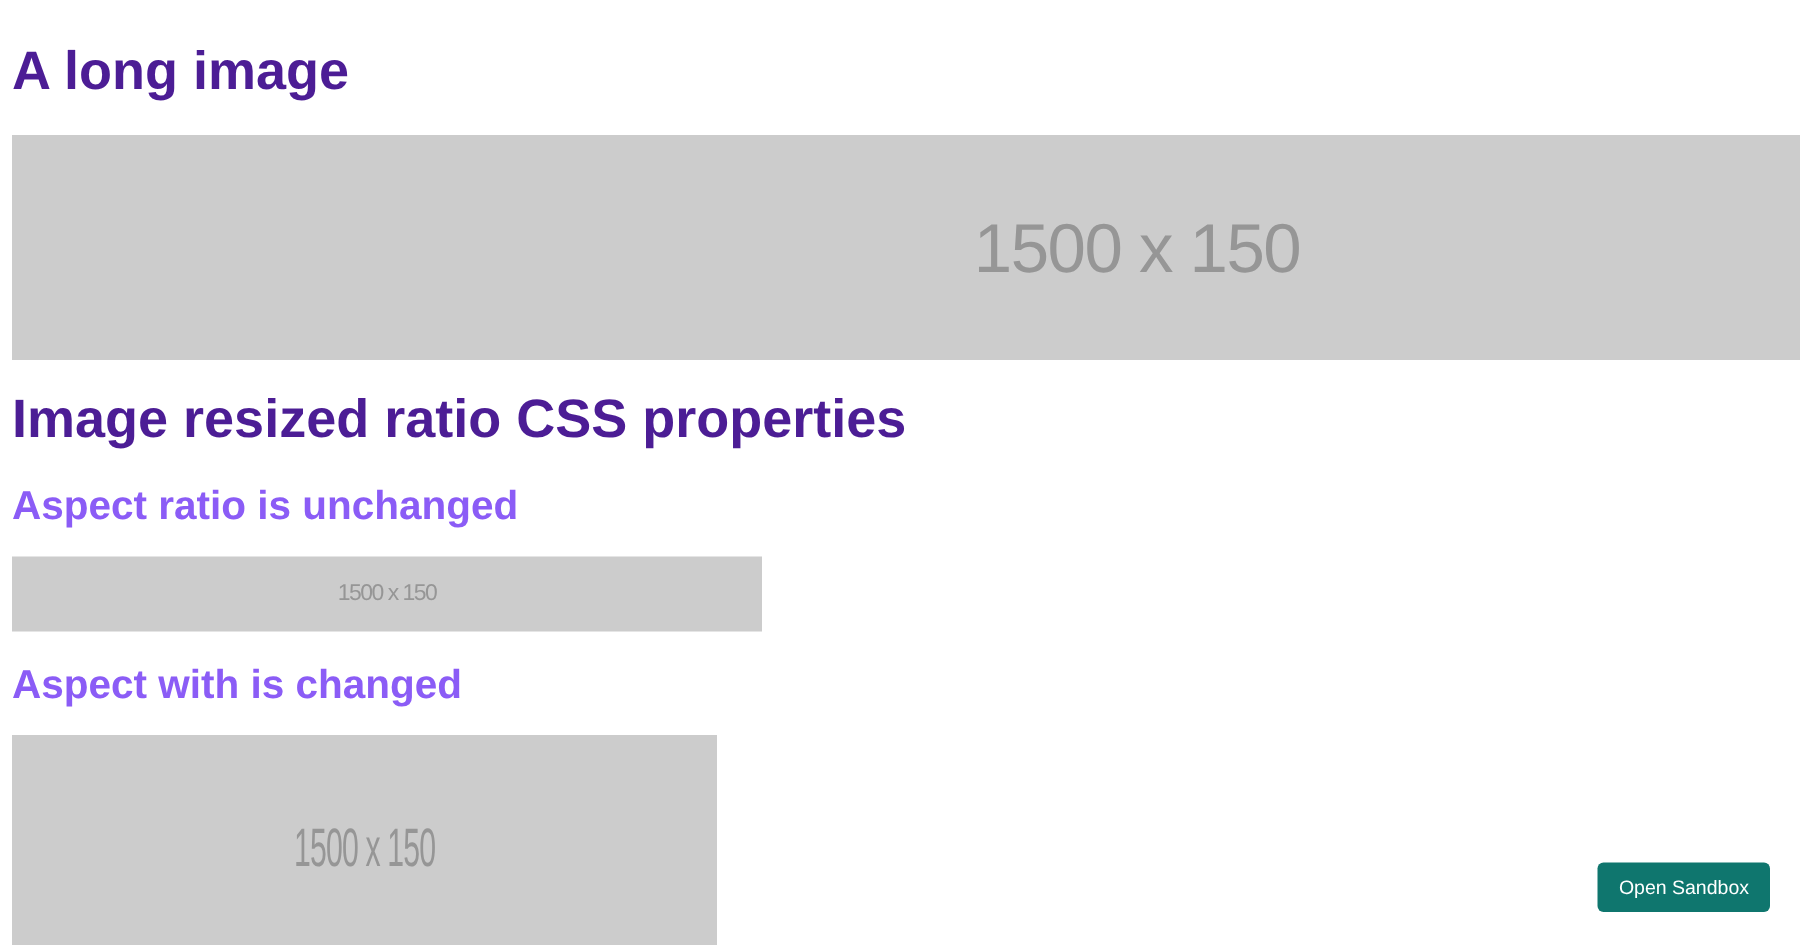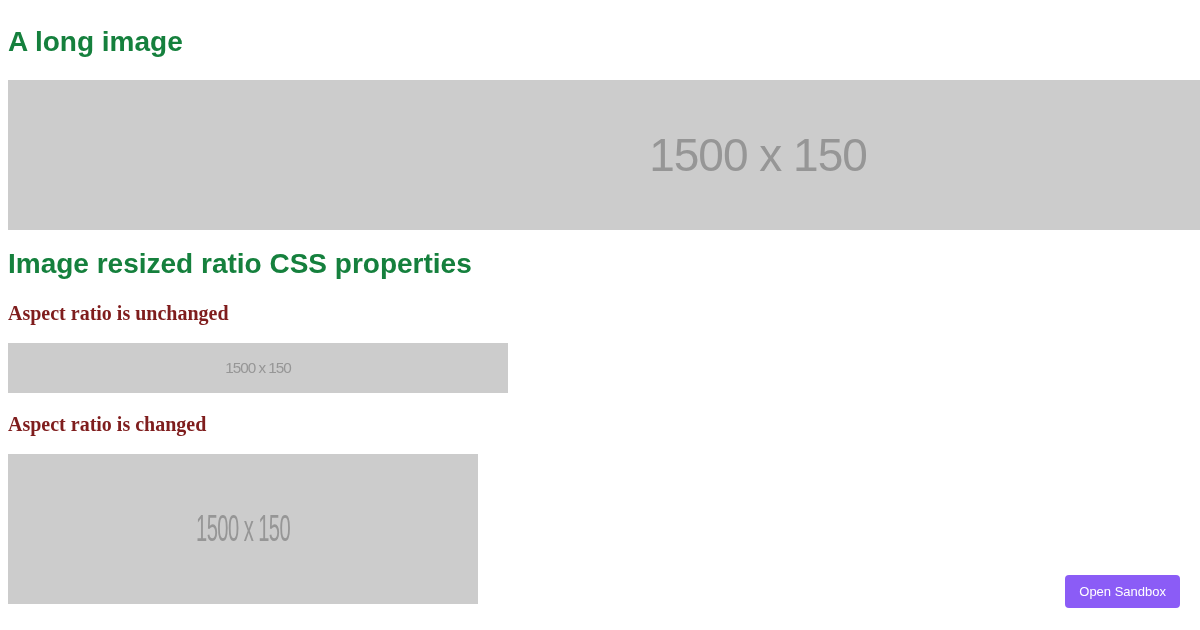--- a/index.html
+++ b/index.html
@@ -10,33 +10,32 @@
     body {
       font-family: -apple-system, BlinkMacSystemFont, "Segoe UI", Helvetica, Arial, sans-serif;
       background: #ffffff;
       padding: 8px;
       width: 1200px;
       height: 630px;
       overflow: hidden;
       position: relative;
     }
     h1 {
-      font-size: 28px;
+      font-size: 36px;
       font-weight: bold;
-      color: #15803d;
+      color: #4c1d95;
       margin-top: 18px;
       margin-bottom: 22px;
     }
     h2 {
-      font-size: 20px;
+      font-size: 27px;
       font-weight: bold;
-      color: #7f1d1d;
+      color: #8b5cf6;
       margin-top: 20px;
       margin-bottom: 18px;
-      font-family: Liberation Serif, serif;
     }
     .placeholder-img {
       background: #cccccc;
       display: flex;
       align-items: center;
       justify-content: center;
       font-family: Arial, Helvetica, sans-serif;
       color: #969696;
       font-weight: 500;
       letter-spacing: -1px;
@@ -60,21 +59,21 @@
     .img-small-changed span {
       display: inline-block;
       transform: scaleX(0.56);
       transform-origin: center;
       white-space: nowrap;
     }
     .open-sandbox {
       position: absolute;
       right: 20px;
       bottom: 22px;
-      background: #8b5cf6;
+      background: #0f766e;
       color: #ffffff;
       border: none;
       padding: 9px 14px;
       font-size: 13px;
       border-radius: 4px;
       cursor: pointer;
       font-family: inherit;
       margin-left: 32px;
     }
     .clip-wrap {
@@ -94,19 +93,19 @@
 </div>
 
 <h1>Image resized ratio CSS properties</h1>
 
 <h2>Aspect ratio is unchanged</h2>
 
 <div class="placeholder-img img-small-unchanged">
   <span>1500 x 150</span>
 </div>
 
-<h2>Aspect ratio is changed</h2>
+<h2>Aspect with is changed</h2>
 
 <div class="placeholder-img img-small-changed">
   <span>1500 x 150</span>
 </div>
 
 <button class="open-sandbox">Open Sandbox</button>
 
 </body></html>

